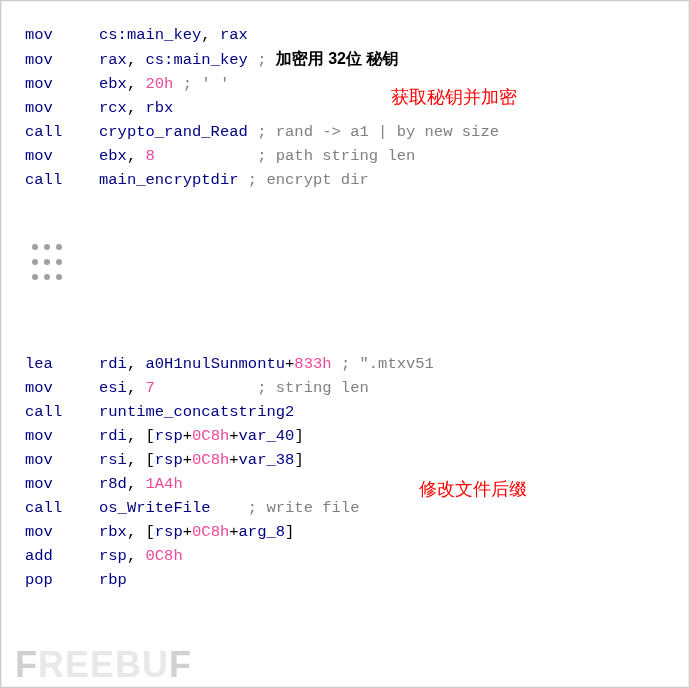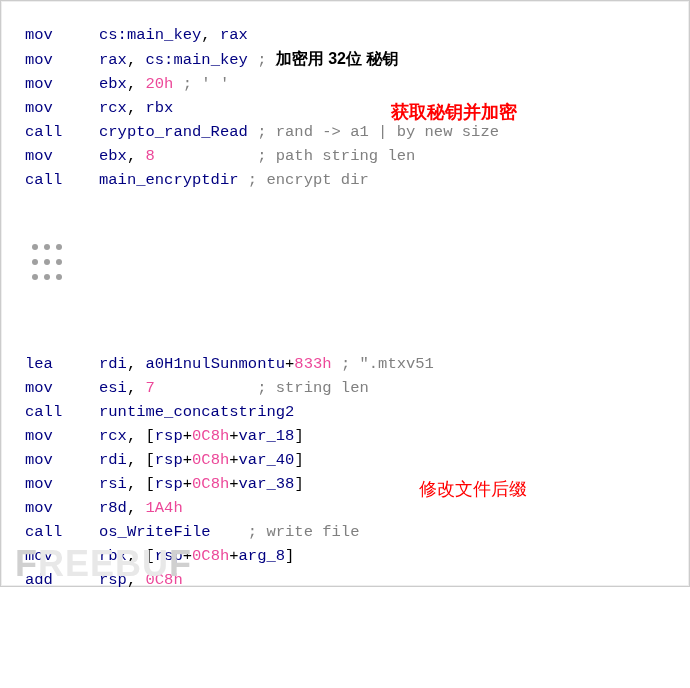--- a/index.html
+++ b/index.html
@@ -7,21 +7,21 @@
     margin: 0; padding: 0;
     width: 690px; height: 688px;
     background: #ffffff;
     font-family: Consolas, 'Courier New', monospace;
     font-size: 15.5px;
     line-height: 24px;
     overflow: hidden;
   }
   .frame {
     position: relative;
-    width: 690px; height: 587px;
+    width: 690px; height: 688px;
     border: 1px solid #ccc;
     background: #ffffff;
     box-shadow: inset 0 0 0 1px #eee;
   }
   .code-area {
     position: absolute;
     left: 24px; top: 22px; right: 8px;
   }
   .line { white-space: pre; }
   .mnem { display:inline-block; width: 74px; color:#000080; font-weight: normal; }
@@ -52,31 +52,31 @@
         <div class="line"><span class="mnem">mov</span><span class="reg">ebx</span><span>, </span><span class="num">20h</span><span> </span><span class="cmt">; ' '</span></div>
         <div class="line"><span class="mnem">mov</span><span class="reg">rcx</span><span>, </span><span class="reg">rbx</span></div>
         <div class="line"><span class="mnem">call</span><span class="id">crypto_rand_Read</span><span> </span><span class="cmt">; rand -&gt; a1 | by new size</span></div>
         <div class="line"><span class="mnem">mov</span><span class="reg">ebx</span><span>, </span><span class="num">8</span><span>           </span><span class="cmt">; path string len</span></div>
         <div class="line"><span class="mnem">call</span><span class="id">main_encryptdir</span><span> </span><span class="cmt">; encrypt dir</span></div>
       </div>
     <div id="blk2" class="blk2">
         <div class="line"><span class="mnem">lea</span><span class="reg">rdi</span><span>, </span><span class="id">a0H1nulSunmontu</span><span>+</span><span class="num">833h</span><span> </span><span class="cmt">; ".mtxv51</span></div>
         <div class="line"><span class="mnem">mov</span><span class="reg">esi</span><span>, </span><span class="num">7</span><span>           </span><span class="cmt">; string len</span></div>
         <div class="line"><span class="mnem">call</span><span class="id">runtime_concatstring2</span></div>
-        <div class="line"><span class="mnem">mov</span><span class="reg">rcx</span><span>, [</span><span class="reg">rsp</span><span>+</span><span class="num">0C8h</span><span>+</span><span class="id">var_18</span><span>]</span></div>
         <div class="line"><span class="mnem">mov</span><span class="reg">rdi</span><span>, [</span><span class="reg">rsp</span><span>+</span><span class="num">0C8h</span><span>+</span><span class="id">var_40</span><span>]</span></div>
         <div class="line"><span class="mnem">mov</span><span class="reg">rsi</span><span>, [</span><span class="reg">rsp</span><span>+</span><span class="num">0C8h</span><span>+</span><span class="id">var_38</span><span>]</span></div>
         <div class="line"><span class="mnem">mov</span><span class="reg">r8d</span><span>, </span><span class="num">1A4h</span></div>
         <div class="line"><span class="mnem">call</span><span class="id">os_WriteFile</span><span>    </span><span class="cmt">; write file</span></div>
         <div class="line"><span class="mnem">mov</span><span class="reg">rbx</span><span>, [</span><span class="reg">rsp</span><span>+</span><span class="num">0C8h</span><span>+</span><span class="id">arg_8</span><span>]</span></div>
         <div class="line"><span class="mnem">add</span><span class="reg">rsp</span><span>, </span><span class="num">0C8h</span></div>
+        <div class="line"><span class="mnem">pop</span><span class="reg">rbp</span></div>
       </div>
   </div>
 
-  <div class="ann" style="left:390px; top:99px;font-weight:bold;">获取秘钥并加密</div>
+  <div class="ann" style="left:390px; top:84px;">获取秘钥并加密</div>
   <div class="ann" style="left:418px; top:476px;">修改文件后缀</div>
 
   <svg class="dots-img" viewBox="0 0 90 90">
     <g fill="#a0a0a0">
       <circle cx="10" cy="30" r="3"></circle>
         <circle cx="22" cy="30" r="3"></circle>
         <circle cx="34" cy="30" r="3"></circle>
       <circle cx="10" cy="45" r="3"></circle>
         <circle cx="22" cy="45" r="3"></circle>
         <circle cx="34" cy="45" r="3"></circle>

